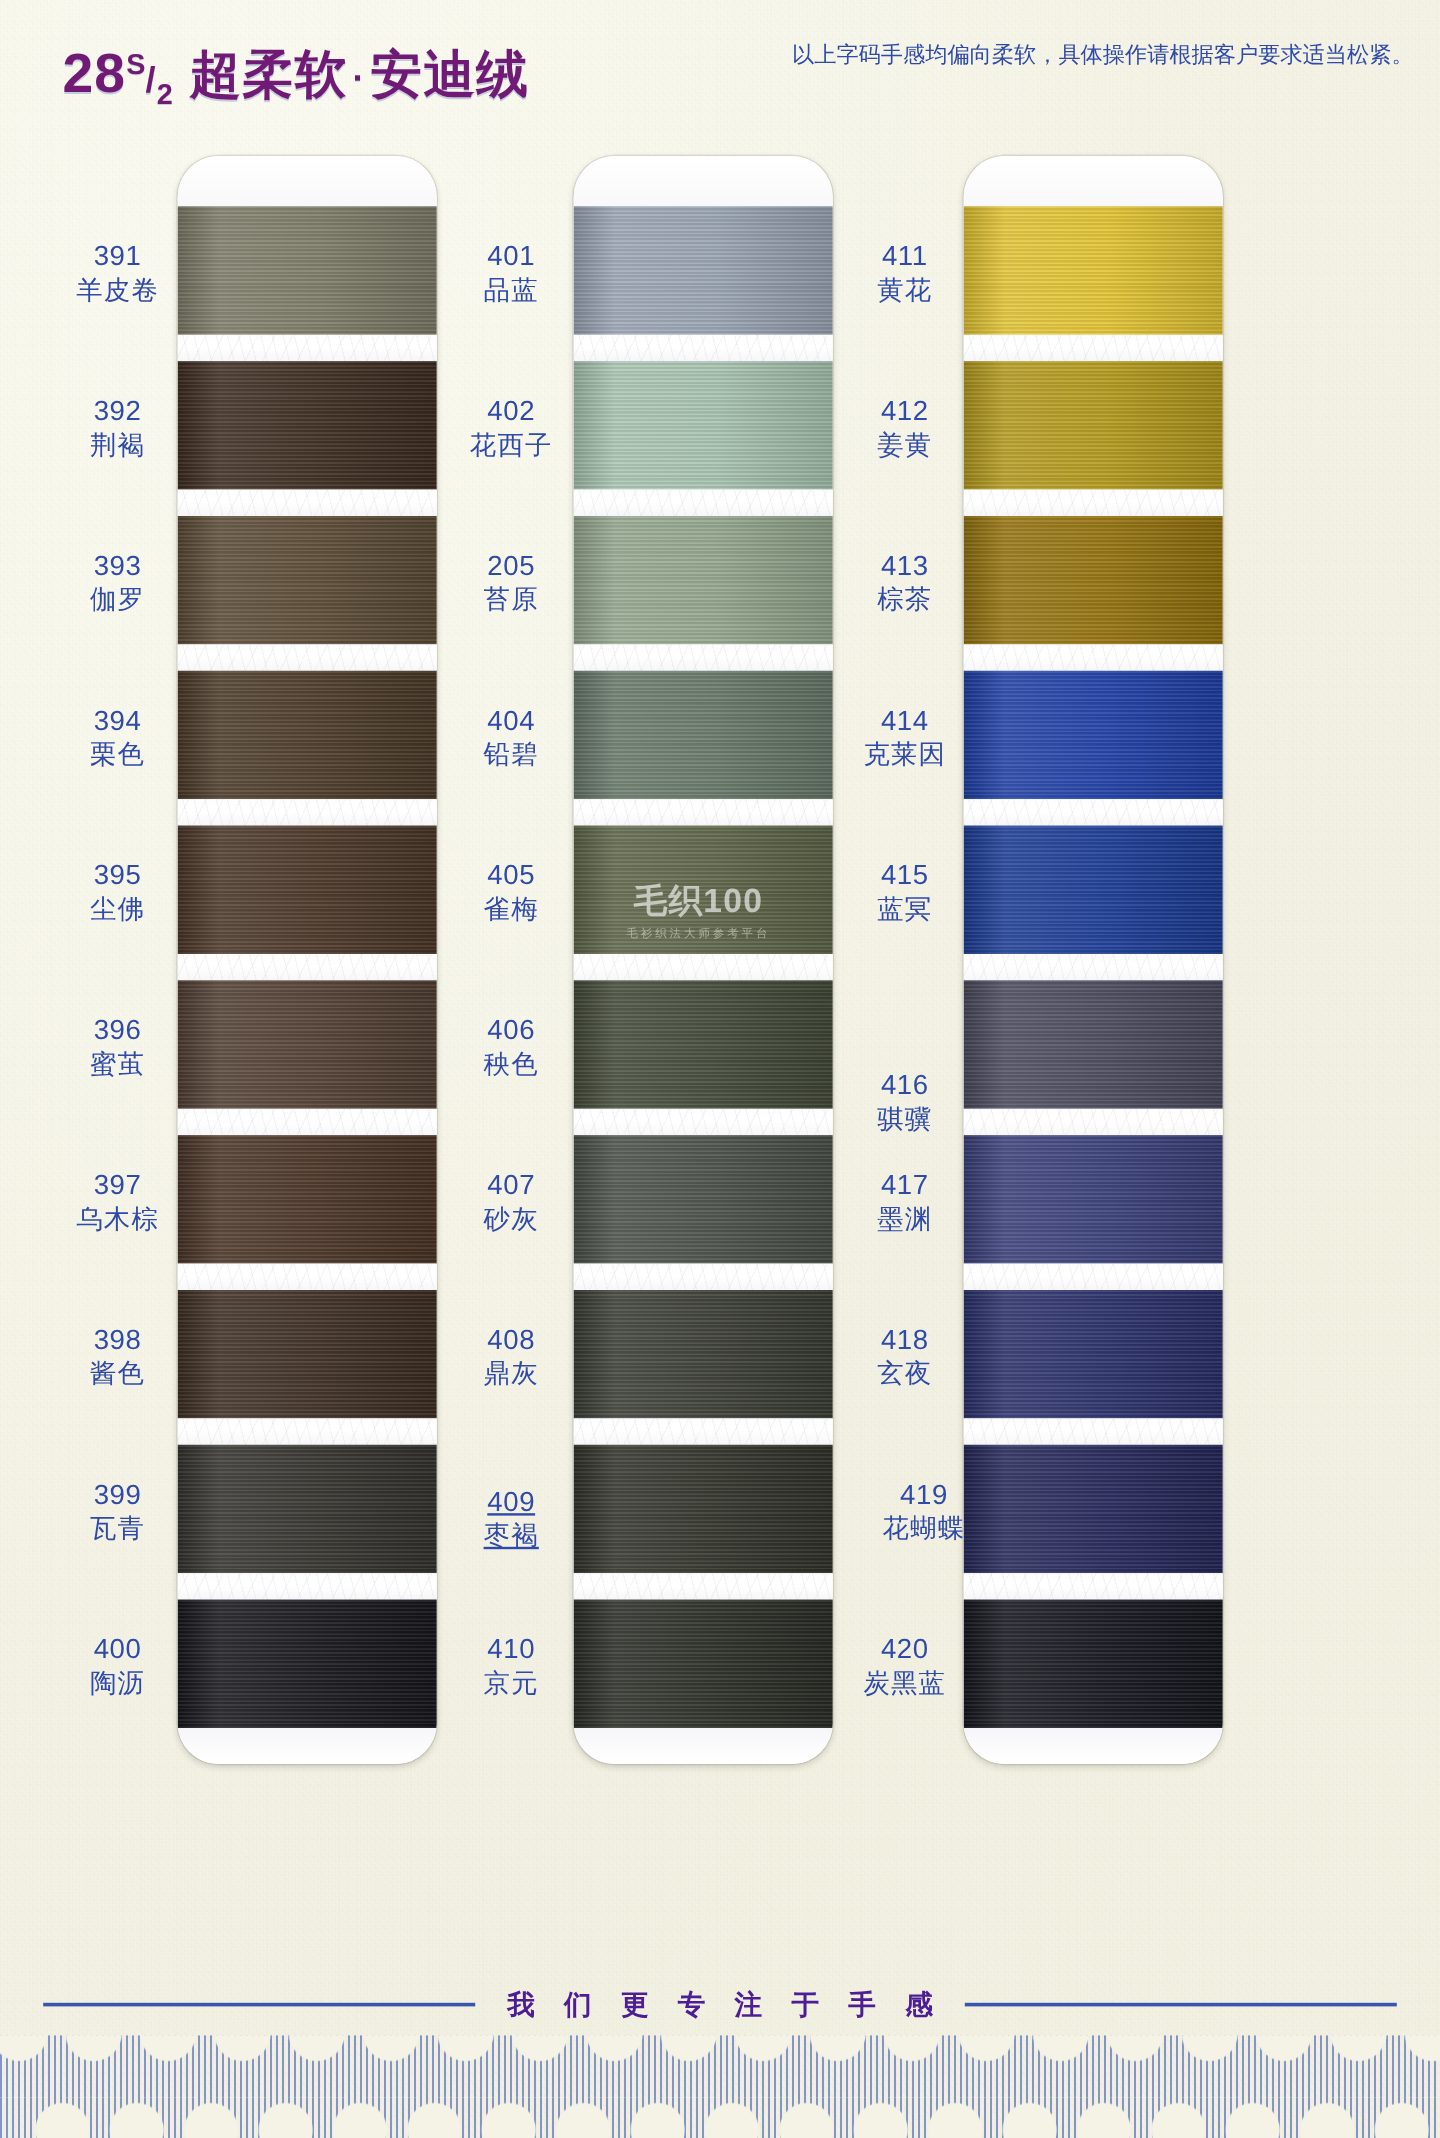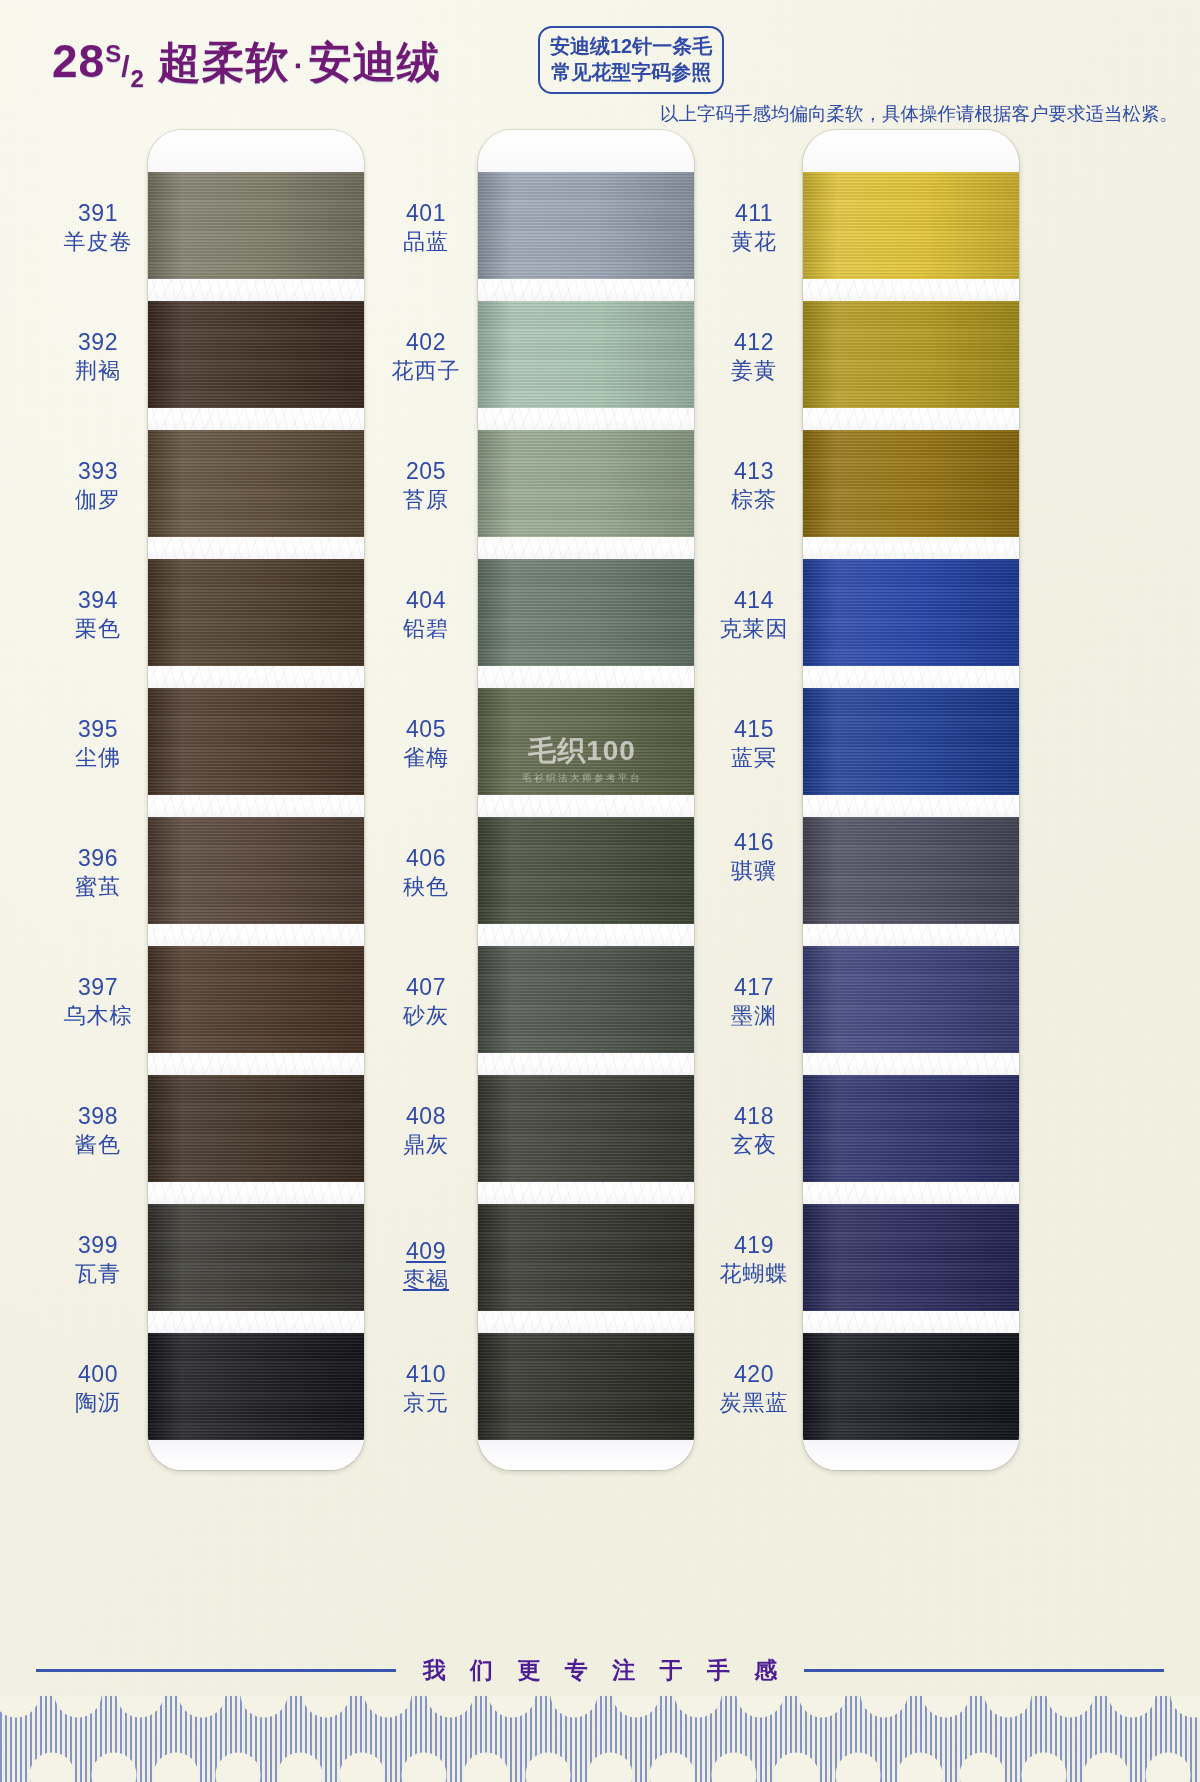--- a/index.html
+++ b/index.html
@@ -268,24 +268,20 @@
 
 <div id="header">
 
   <div id="title">
     <span class="count">28</span><span class="sup">S</span><span class="frac">/</span><span class="sub">2</span>
     <span>超柔软</span><span class="dot">·</span><span>安迪绒</span>
   </div>
 
   <div id="specbox">
     <div id="spec-row">
-      <div id="spec-tag">
-        <div>安迪绒12针一条毛</div>
-        <div>常见花型字码参照</div>
-      </div>
     </div>
     <div id="spec-note">以上字码手感均偏向柔软，具体操作请根据客户要求适当松紧。</div>
   </div>
 
 </div>
 
 <div class="column" id="col-1">
     <div class="col-top-cap"></div>
     <div class="band" title="391 羊皮卷" style="top: 42px; height: 107px; background-color: rgb(125, 124, 104);"></div>
     <div class="gap" style="top: 149px; height: 22px;"></div>
@@ -449,33 +445,33 @@
       <span class="name">棕茶</span>
     </div>
     <div class="label lab-col-3" style="top: 585.5px;">
       <span class="code">414</span>
       <span class="name">克莱因</span>
     </div>
     <div class="label lab-col-3" style="top: 714.5px;">
       <span class="code">415</span>
       <span class="name">蓝冥</span>
     </div>
-    <div class="label lab-col-3" style="top: 828px;">
+    <div class="label lab-col-3" style="top: 890px;">
       <span class="code">416</span>
       <span class="name">骐骥</span>
     </div>
     <div class="label lab-col-3" style="top: 972.5px;">
       <span class="code">417</span>
       <span class="name">墨渊</span>
     </div>
     <div class="label lab-col-3" style="top: 1101.5px;">
       <span class="code">418</span>
       <span class="name">玄夜</span>
     </div>
-    <div class="label lab-col-3" style="top: 1230.5px;">
+    <div class="label lab-col-3" style="top: 1230.5px; padding-left: 16px;">
       <span class="code">419</span>
       <span class="name">花蝴蝶</span>
     </div>
     <div class="label lab-col-3" style="top: 1359.5px;">
       <span class="code">420</span>
       <span class="name">炭黑蓝</span>
     </div>
   </div>
 
 <div id="watermark">

